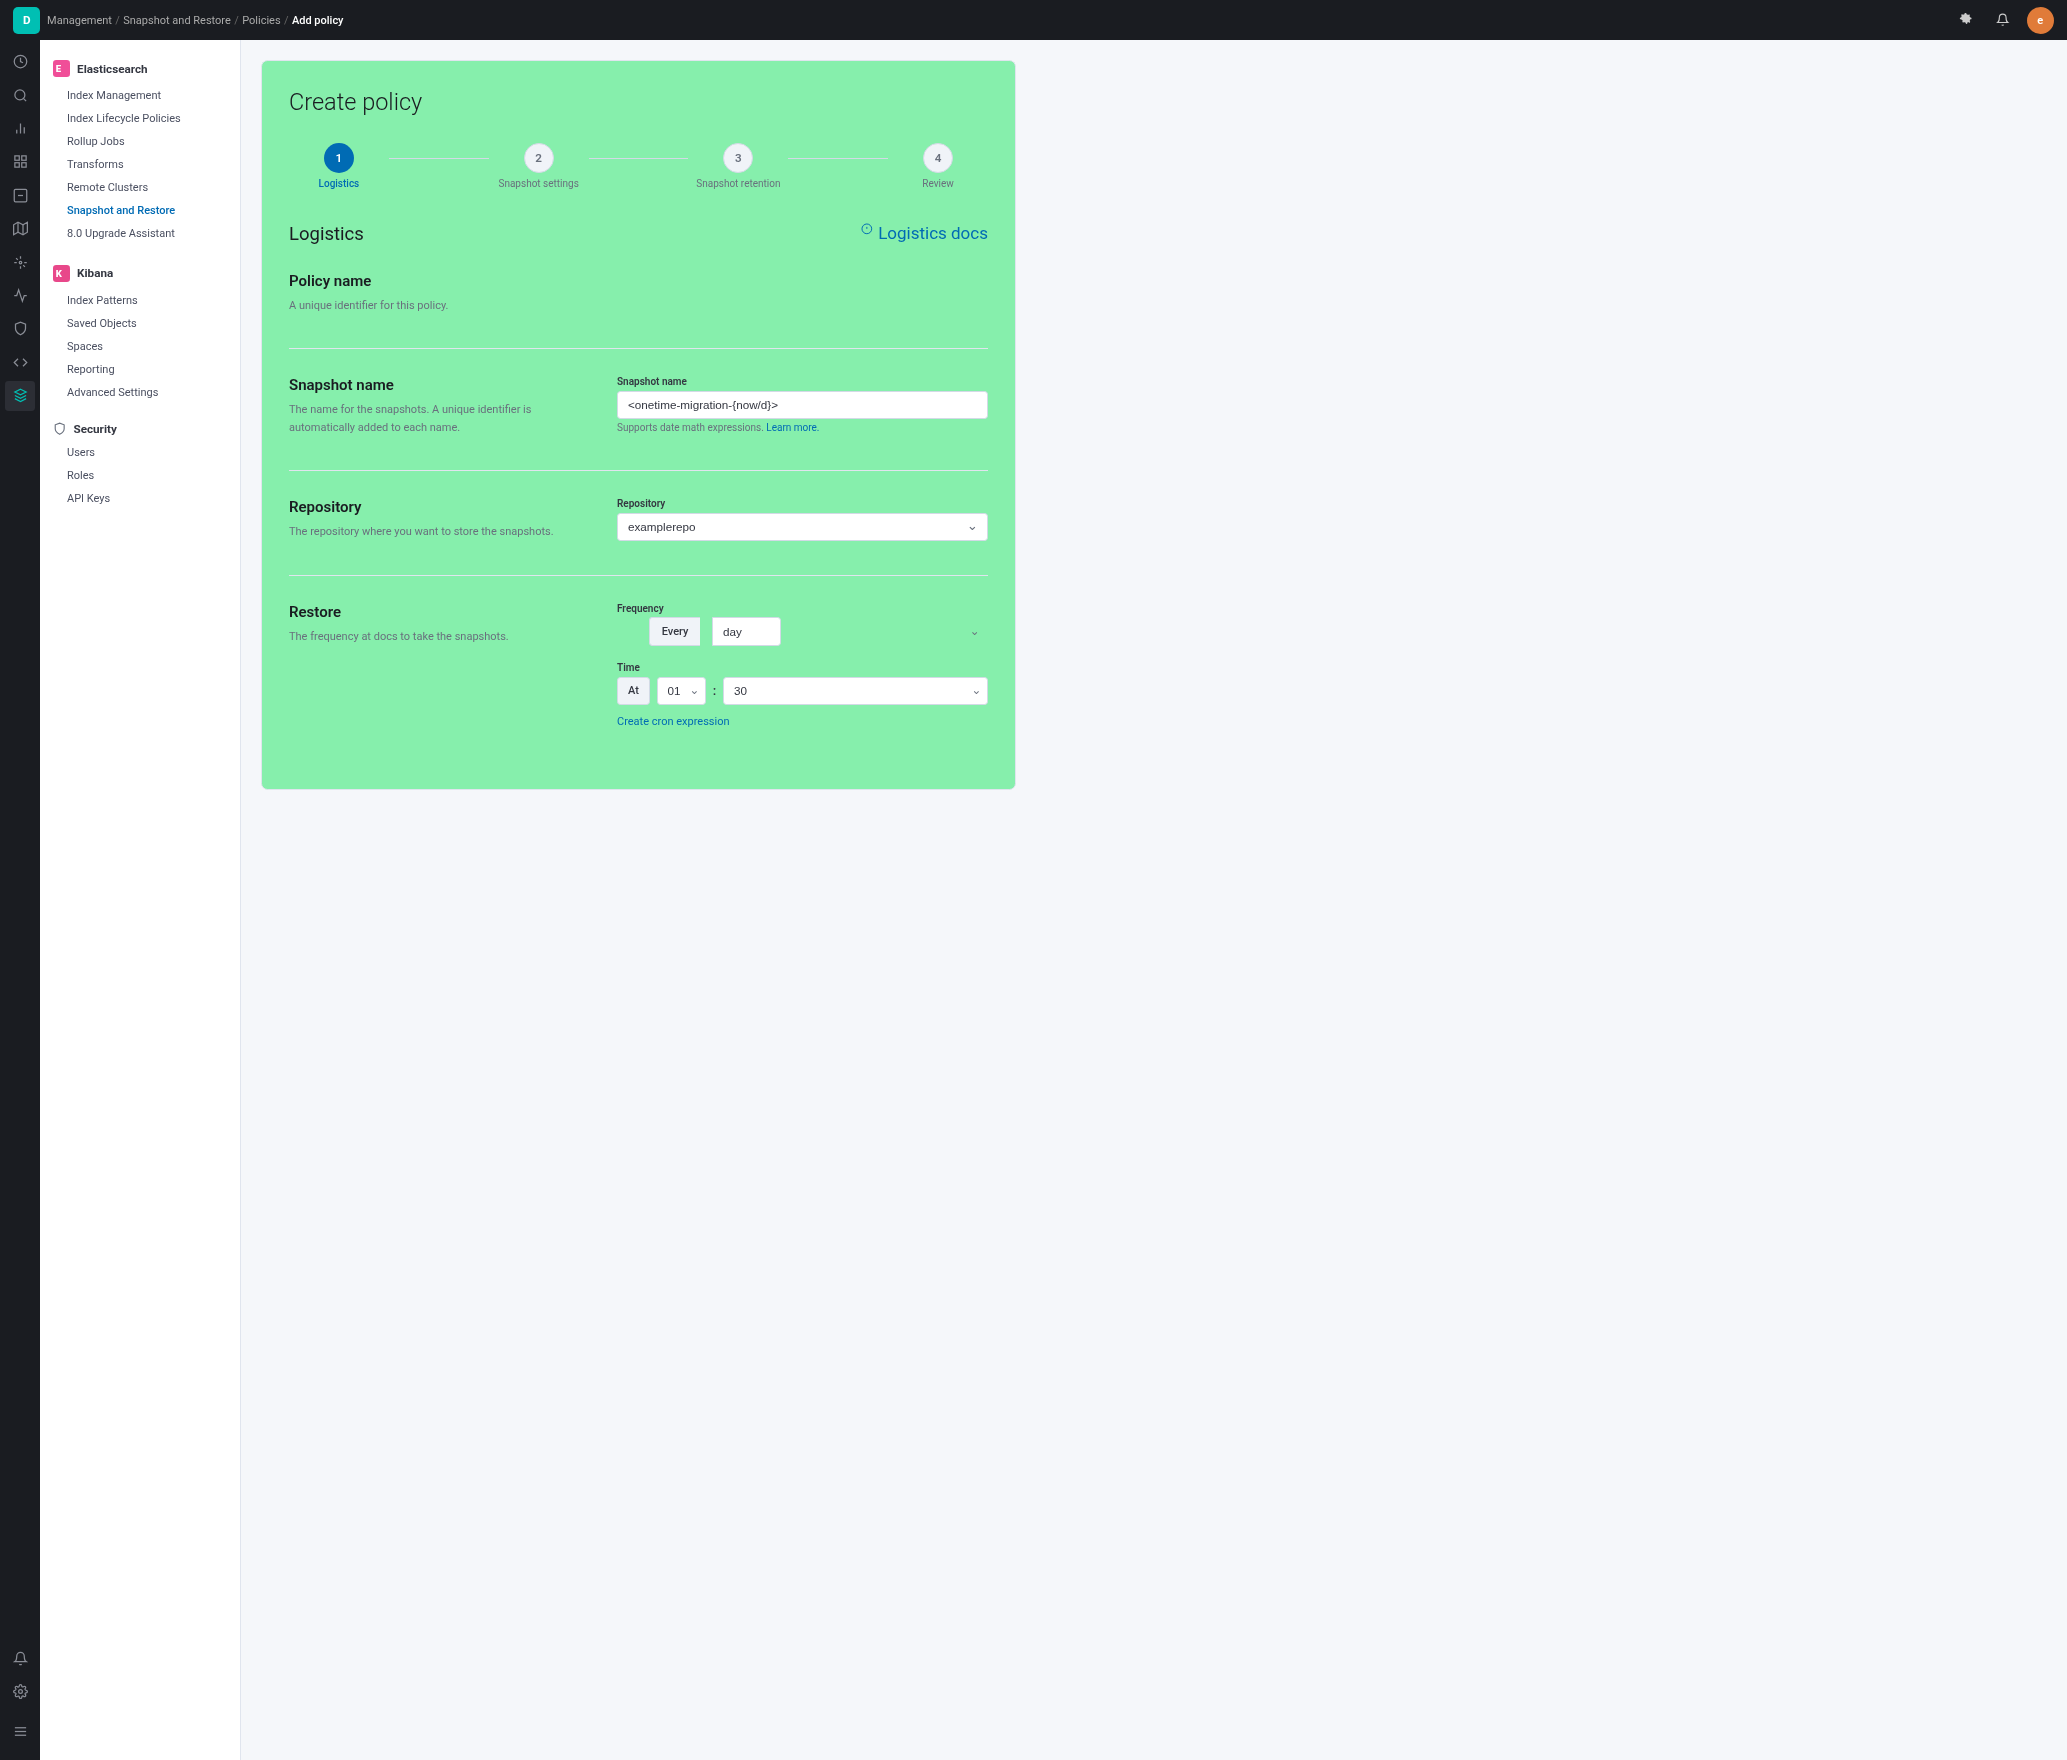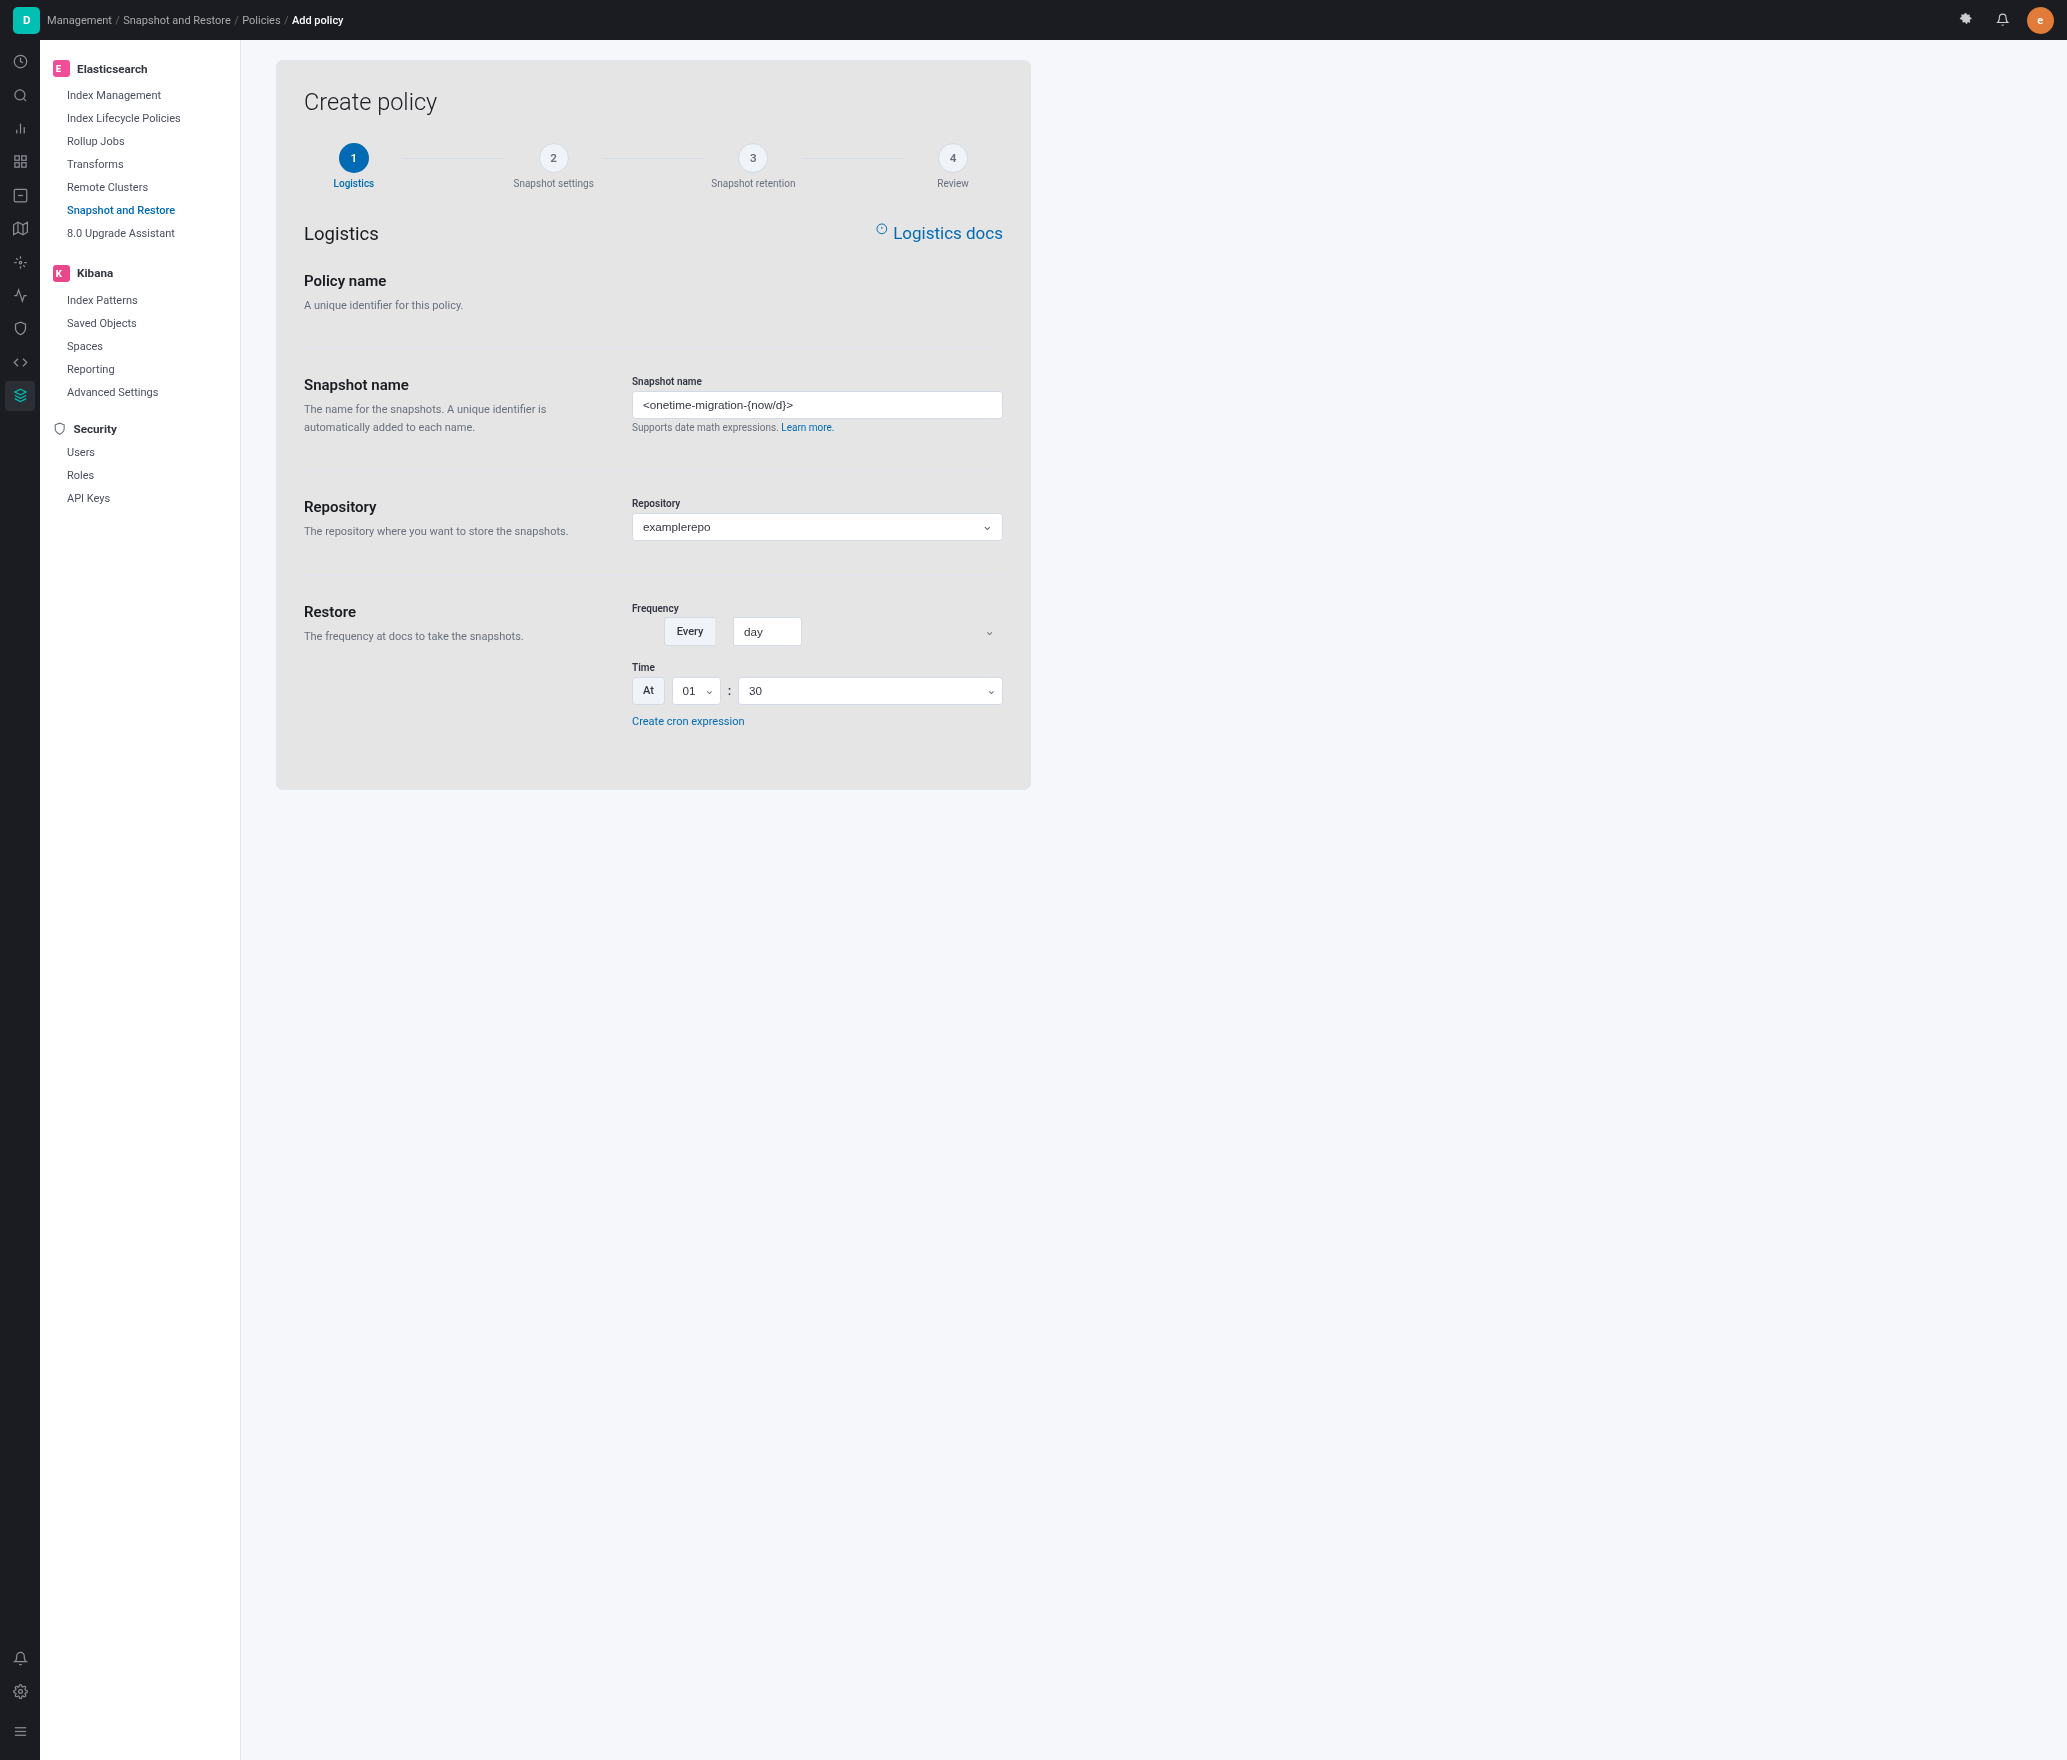--- a/index.html
+++ b/index.html
@@ -30,21 +30,21 @@
     
     .sidebar { width: 201px; background: #fff; border-right: 0.8px solid #e0e5ee; overflow-y: auto; flex-shrink: 0; padding: 13.4px 0; }
     .sidebar-section { margin-bottom: 13.4px; }
     .sidebar-section-header { display: flex; align-items: center; gap: 6.7px; padding: 6.7px 13.4px; font-weight: 700; font-size: 11.7px; }
     .sidebar-nav-item { padding: 5px 13.4px 5px 27px; cursor: pointer; font-size: 11px; color: #4a4f60; white-space: nowrap; }
     .sidebar-nav-item.active { color: #006bb4; font-weight: 500; }
     .sidebar-section-title { padding: 5px 13.4px; font-weight: 700; font-size: 11.7px; color: #343741; display: flex; align-items: flex-start; gap: 6.7px; }
 
     
     .content-area { flex: 1; overflow-y: auto; padding: 20px; background: #f5f7fa; }
-    .content-card { background: #e5e5e5; border-radius: 6.7px; border: 0.8px solid #e0e5ee; padding: 27px; max-width: 755px; margin-left: 15px; }
+    .content-card { background: #86efac; border-radius: 6.7px; border: 0.8px solid #e0e5ee; padding: 27px; max-width: 755px; }
     .page-title { font-size: 23.5px; font-weight: 300; color: #1a1c21; margin-bottom: 27px; }
 
     
     .stepper { display: flex; align-items: center; margin-bottom: 34px; }
     .step { display: flex; flex-direction: column; align-items: center; position: relative; flex: 1; }
     .step-circle { width: 30px; height: 30px; border-radius: 50%; display: flex; align-items: center; justify-content: center; font-size: 11.7px; font-weight: 600; z-index: 1; }
     .step-circle.active { background: #006bb4; color: #fff; }
     .step-circle.inactive { background: #f0f3f8; color: #69707d; border: 1.7px solid #d3dae6; }
     .step-label { font-size: 10px; margin-top: 5px; color: #69707d; white-space: nowrap; }
     .step-label.active { color: #006bb4; font-weight: 500; }
@@ -82,21 +82,21 @@
     .section-header-row { display: flex; justify-content: space-between; align-items: flex-start; margin-bottom: 27px; }
     .section-title { font-size: 18.5px; font-weight: 400; color: #1a1c21; }
     .docs-link { display: flex; align-items: flex-start; gap: 5px; color: #006bb4; font-size: 17px; cursor: pointer; text-decoration: none; }
 
     
     .form-footer { display: flex; justify-content: space-between; align-items: center; padding-top: 20px; border-top: 0.8px solid #e0e5ee; margin-top: 6.7px; }
     .btn-primary { background: #006bb4; color: #fff; border: none; border-radius: 3.4px; padding: 8.4px 20px; font-size: 11.7px; font-weight: 500; cursor: pointer; display: flex; align-items: center; gap: 6.7px; }
     .btn-link { background: transparent; border: none; color: #006bb4; font-size: 11.7px; cursor: pointer; padding: 6.7px; }
 
     
-    .frequency-row { display: flex; align-items: center; gap: 18px; padding-left: 32px; }
+    .frequency-row { display: flex; align-items: center; gap: 12px; padding-left: 32px; }
     .freq-every { background: #f0f3f8; border: 0.8px solid #d3dae6; border-right: none; border-radius: 3.4px 0 0 3.4px; padding: 6.7px 11.7px; font-size: 11px; color: #343741; font-weight: 500; white-space: nowrap; }
     .freq-select { border: 0.8px solid #d3dae6; border-radius: 0 3.4px 3.4px 0; padding: 6.7px 23.5px 6.7px 10px; font-size: 11.7px; color: #343741; background: #fff; outline: none; appearance: none; cursor: pointer; flex: 1; }
     .freq-select-wrap { position: relative; flex: 1; }
     .freq-select-wrap::after { content: '⌄'; position: absolute; right: 8.4px; top: 50%; transform: translateY(-60%); color: #69707d; pointer-events: none; font-size: 11.7px; }
 
     
     .section-divider { border: none; border-top: 0.8px solid #e0e5ee; margin: 6.7px 0 27px; }
   </style>
 </head>
 <body>

